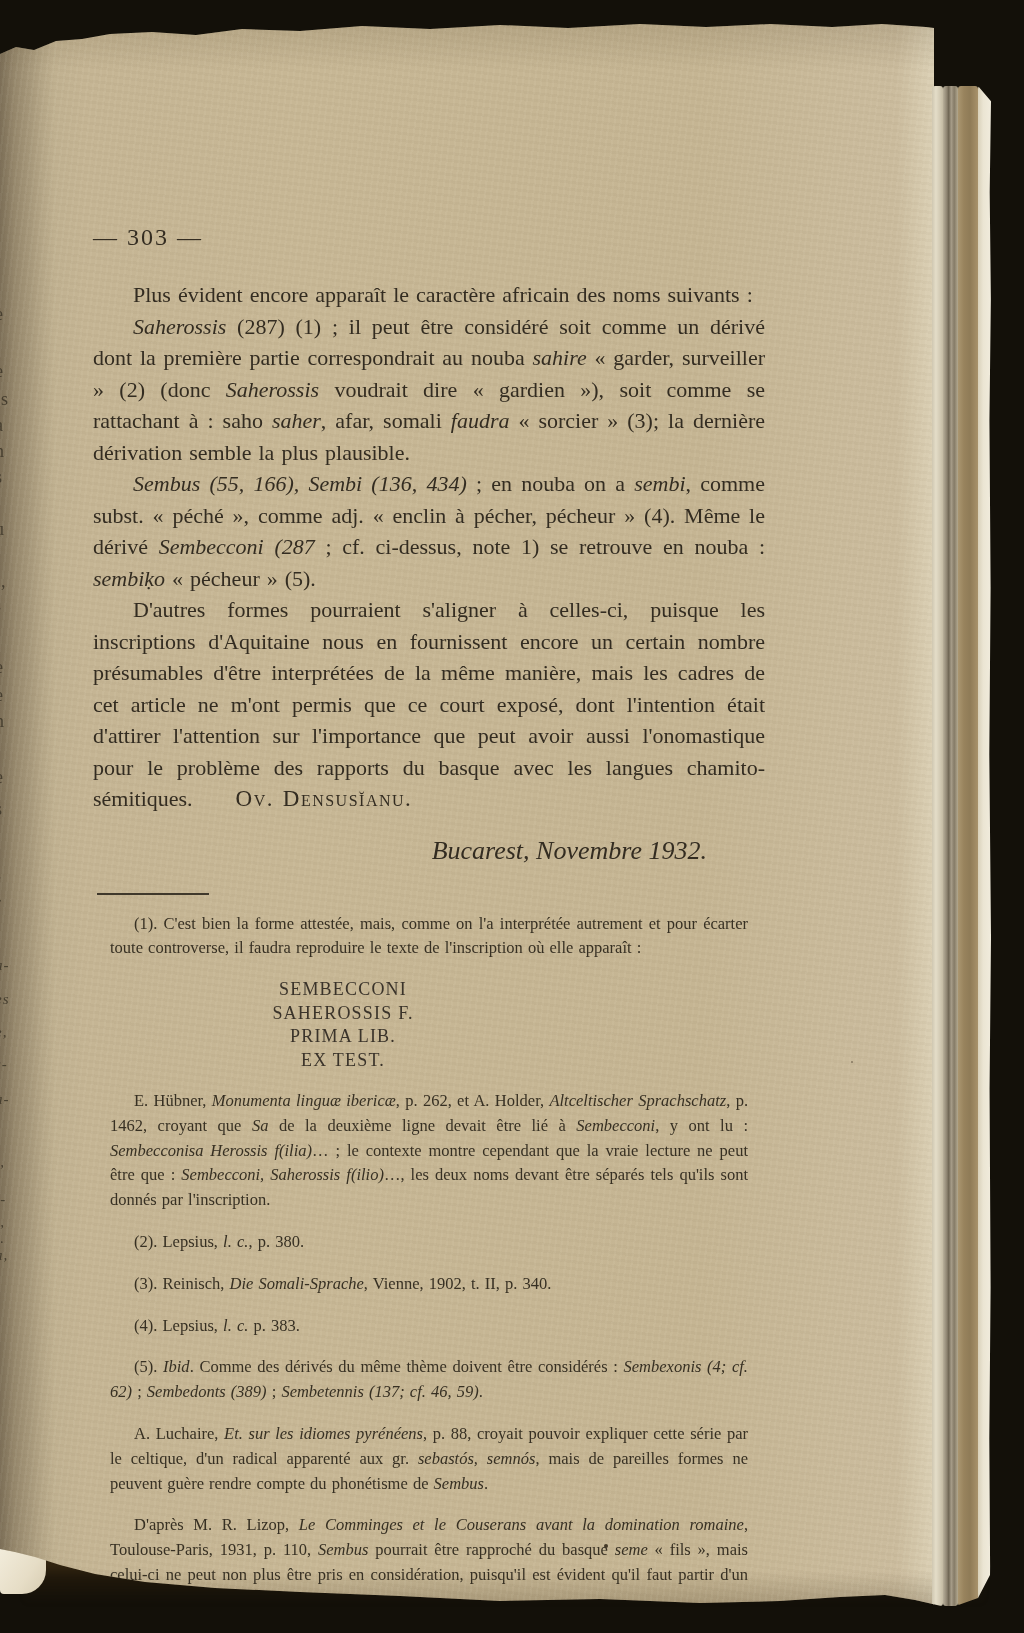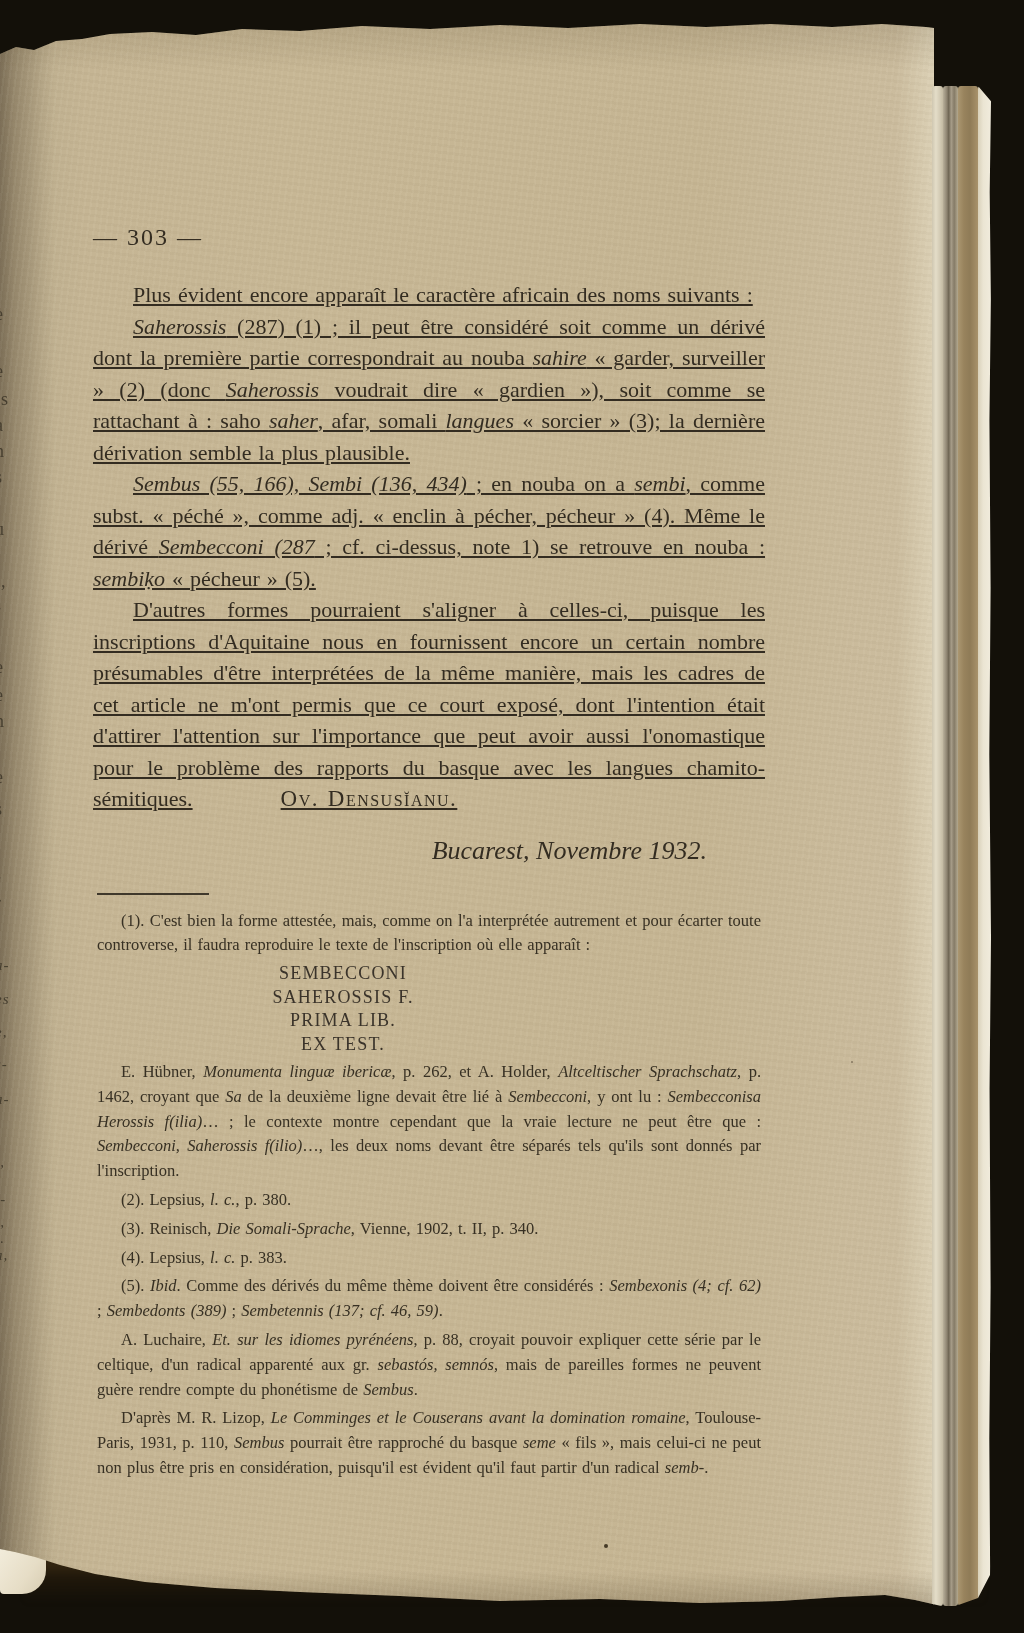--- a/index.html
+++ b/index.html
@@ -73,37 +73,37 @@
     font-size:18px;line-height:18px;color:#473f30;letter-spacing:1px;
   }
   .gutter-frag.small{font-size:15px;line-height:15px;font-style:italic;}
   
   .content{position:absolute;left:93px;top:224px;width:672px;color:var(--ink,#332c21);}
   .pagenum{
     font-size:24px;letter-spacing:2px;margin:0 0 28px 0;
   }
   .bodytext p{
     margin:0;font-size:22px;line-height:31.5px;text-align:justify;
-    text-indent:40px;word-spacing:1.5px;text-decoration:underline;
+    text-indent:40px;word-spacing:1.5px;
   }
   .bodytext i{font-style:italic;}
   .sig{
-    font-variant:small-caps;letter-spacing:1.5px;margin-left:88px;
+    font-variant:small-caps;letter-spacing:1.5px;margin-left:43px;
     font-size:23px;white-space:nowrap;
   }
   .dateline{
     margin:20px 0 0 0;text-align:right;padding-right:58px;
     font-style:italic;font-size:26px;line-height:32px;
   }
   .fn-divider{
     width:112px;height:0;border-top:2px solid #3f382b;
     margin:26px 0 14px 4px;
   }
   .footnotes{font-size:16.5px;line-height:24.8px;color:#373023;}
-  .footnotes p{margin:4px;text-align:justify;text-indent:24px;word-spacing:1px;font-family:Liberation Serif, serif;}
+  .footnotes p{margin:17px;text-align:justify;text-indent:24px;word-spacing:1px;font-family:Liberation Serif, serif;}
   .footnotes i{font-style:italic;}
   .inscription{width:500px;text-align:center;}
   .inscription-line{
     font-size:18px;line-height:23.5px;letter-spacing:1.2px;color:#3a332a;
   }
 </style>
 </head>
 <body>
 
 <div class="floor-shadow"></div>
@@ -153,21 +153,21 @@
       <div class="gutter-frag small" style="top: 1231px;">l.</div>
       <div class="gutter-frag small" style="top: 1248px;">a,</div>
     </div>
 
   <div class="content">
 
     <div class="pagenum">— 303 —</div>
 
     <div class="bodytext">
       <p><span>Plus évident encore apparaît le caractère africain des noms suivants :</span></p>
-      <p><span><i>Saherossis</i> (287) (1) ; il peut être considéré soit comme un dérivé dont la première partie correspondrait au nouba <i>sahire</i> « garder, surveiller » (2) (donc <i>Saherossis</i> voudrait dire « gardien »), soit comme se rattachant à : saho <i>saher</i>, afar, somali <i>langues</i> « sorcier » (3); la dernière dérivation semble la plus plausible.</span></p>
+      <p><span><i>Saherossis</i> (287) (1) ; il peut être considéré soit comme un dérivé dont la première partie correspondrait au nouba <i>sahire</i> « garder, surveiller » (2) (donc <i>Saherossis</i> voudrait dire « gardien »), soit comme se rattachant à : saho <i>saher</i>, afar, somali <i>faudra</i> « sorcier » (3); la dernière dérivation semble la plus plausible.</span></p>
       <p><span><i>Sembus (55, 166), Sembi (136, 434)</i> ; en nouba on a <i>sembi</i>, comme subst. « péché », comme adj. « enclin à pécher, pécheur » (4). Même le dérivé <i>Sembecconi (287</i> ; cf. ci-dessus, note 1) se retrouve en nouba : <i>sembiḳo</i> « pécheur » (5).</span></p>
       <p><span>D'autres formes pourraient s'aligner à celles-ci, puisque les inscriptions d'Aquitaine nous en fournissent encore un certain nombre présumables d'être interprétées de la même manière, mais les cadres de cet article ne m'ont permis que ce court exposé, dont l'intention était d'attirer l'attention sur l'importance que peut avoir aussi l'onomastique pour le problème des rapports du basque avec les langues chamito-sémitiques.</span><span class="sig">Ov. Densusĭanu.</span></p>
     </div>
 
     <p class="dateline">Bucarest, Novembre 1932.</p>
 
     <div class="fn-divider"></div>
 
     <div class="footnotes">
       <p>(1). C'est bien la forme attestée, mais, comme on l'a interprétée autrement et pour écarter toute controverse, il faudra reproduire le texte de l'inscription où elle apparaît :</p>

